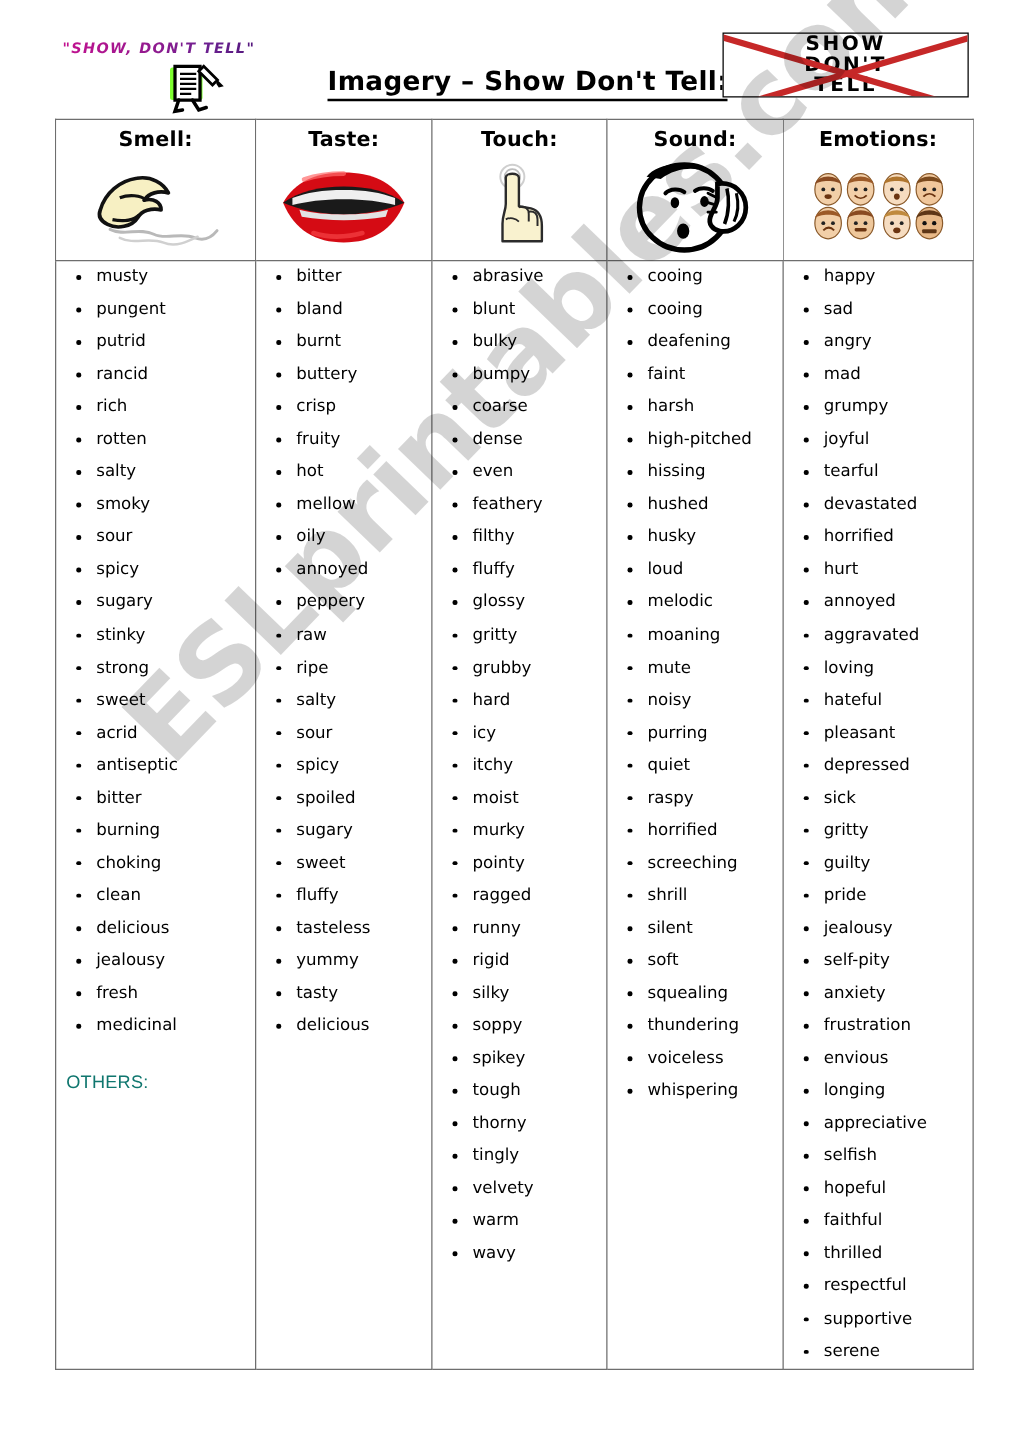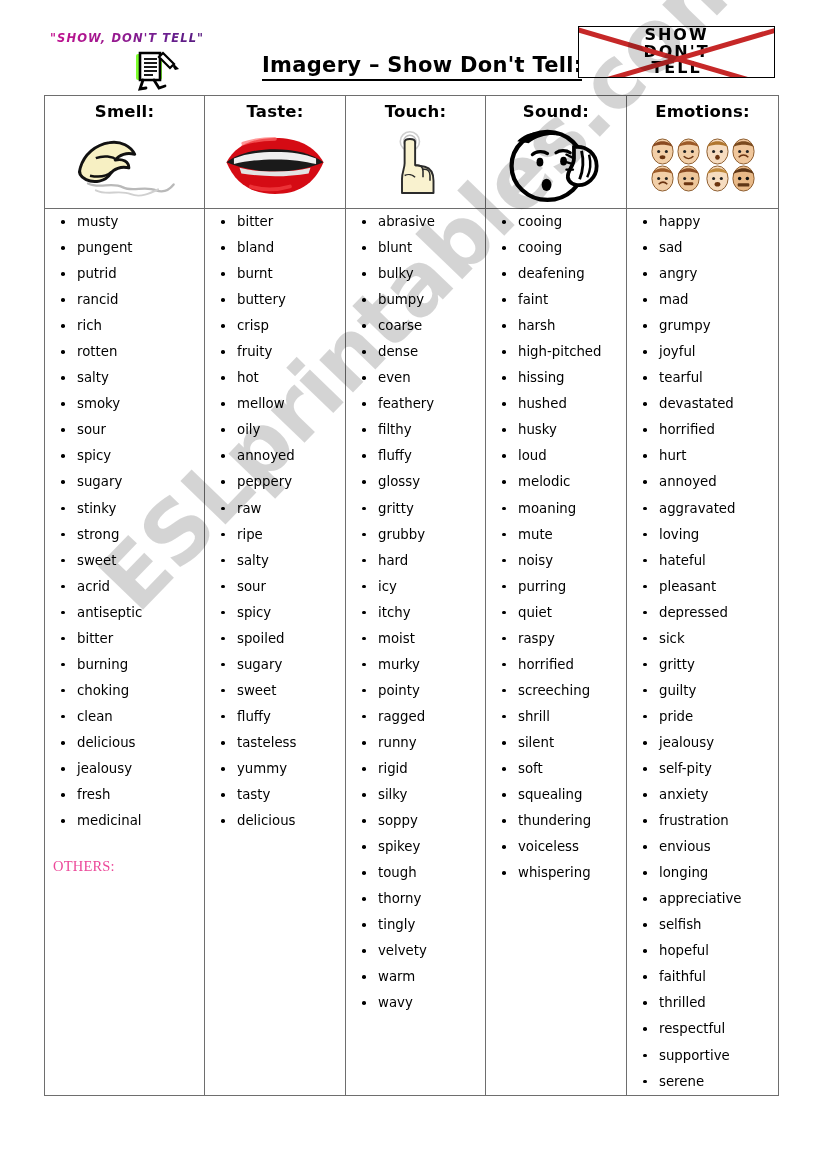--- a/index.html
+++ b/index.html
@@ -177,23 +177,23 @@
     position: absolute;
     left: 16px;
     top: 11px;
     width: 3.6px;
     height: 3.6px;
     border-radius: 50%;
     background: #000;
   }
 
   .others-label {
-    font-family: Liberation Serif, serif;
+    font-family: Liberation Sans, sans-serif;
     font-size: 14.5px;
-    color: #ec4899;
+    color: #0f766e;
     padding-left: 8px;
     margin-top: 24px;
     letter-spacing: 0.2px;
   }
 
   
   #watermark {
     position: absolute;
     left: 0; top: 0;
     width: 821px;

